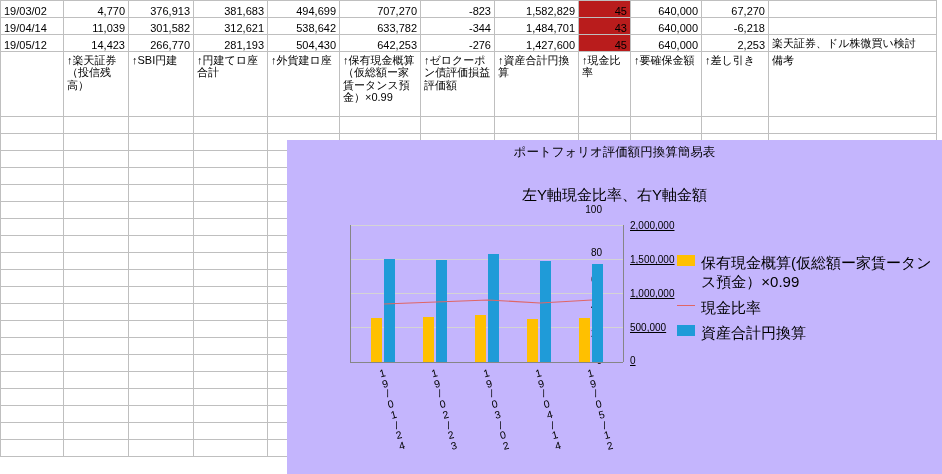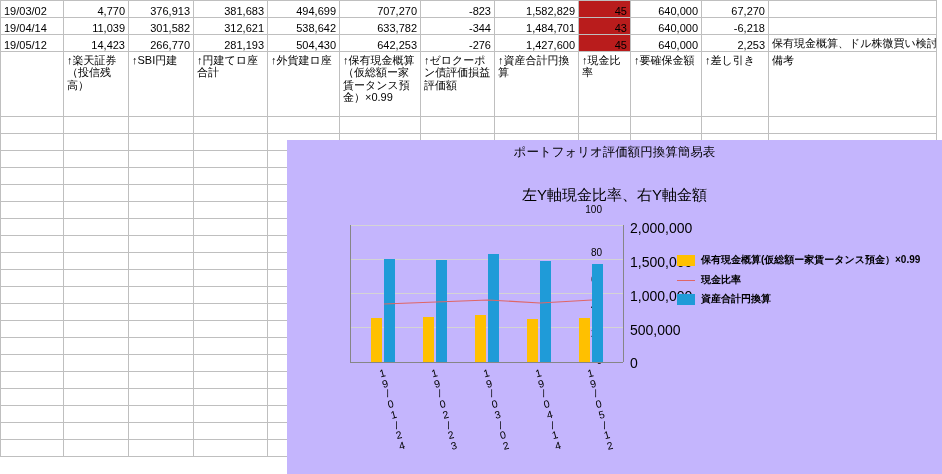--- a/index.html
+++ b/index.html
@@ -78,22 +78,23 @@
     border-right:1px solid #868686;
   }
 
   .ytick{
     position:absolute;right:340px;
     font-size:10px;text-align:right;width:40px;
     color:#000;
   }
   .y2tick{
     position:absolute;left:343px;
-    font-size:14px;text-align:left;width:70px;
+    font-size:10px;text-align:left;width:70px;
     color:#000;
+    text-decoration:underline;
   }
 
   .barslot{
     position:absolute;bottom:0;height:137px;
   }
   .bar{
     position:absolute;bottom:0;width:11px;
   }
   .bar.cash{background:#ffc000;left:2px;}
   .bar.asset{background:#1f9bd8;left:15px;}
@@ -107,21 +108,21 @@
     width:12px;
     text-align:center;
     transform:rotate(-15deg);
     transform-origin:top center;
     color:#000;
   }
   .xlab span{display:block;}
 
   .legend{
     position:absolute;left:390px;top:114px;width:262px;
-    font-size:10px;line-height:1.25;font-weight:bold;
+    font-size:15px;line-height:1.25;
   }
   .legend .row{display:flex;align-items:flex-start;margin-bottom:7px;}
   .legend .sw{
     width:18px;height:11px;flex:0 0 18px;margin-right:6px;margin-top:1px;
   }
   .legend .sw.cash{background:#ffc000;}
   .legend .sw.asset{background:#1f9bd8;}
   .legend .sw.line{
     height:0;border-top:1.5px solid #e06666;margin-top:6px;background:none;
   }
@@ -186,21 +187,21 @@
       <td class="num">14,423</td>
       <td class="num">266,770</td>
       <td class="num">281,193</td>
       <td class="num">504,430</td>
       <td class="num">642,253</td>
       <td class="num">-276</td>
       <td class="num">1,427,600</td>
       <td class="hl">45</td>
       <td class="num">640,000</td>
       <td class="num">2,253</td>
-      <td class="note">保有現金概算、ドル株微買い検討</td>
+      <td class="note">楽天証券、ドル株微買い検討</td>
     </tr>
 
     <tr class="hdr">
       <td></td>
       <td>↑楽天証券（投信残高）</td>
       <td>↑SBI円建</td>
       <td>↑円建てロ座合計</td>
       <td>↑外貨建ロ座</td>
       <td>↑保有現金概算（仮総額ー家賃ータンス預金）×0.99</td>
       <td>↑ゼロクーポン債評価損益評価額</td>

